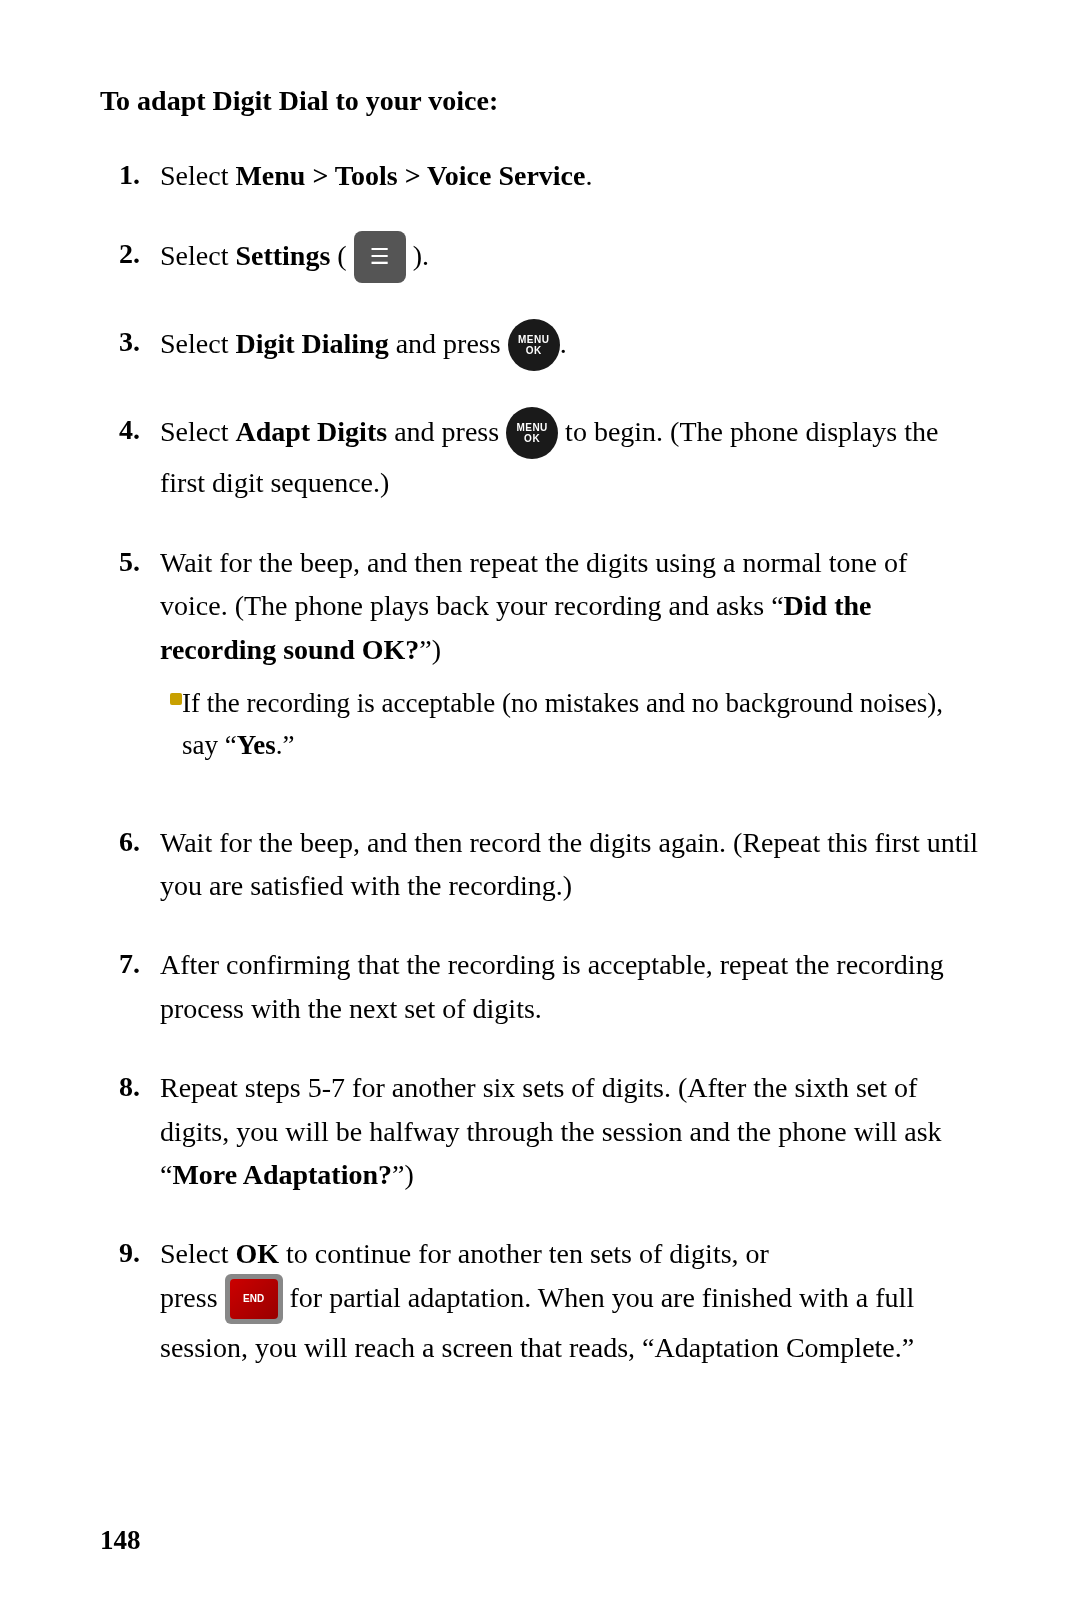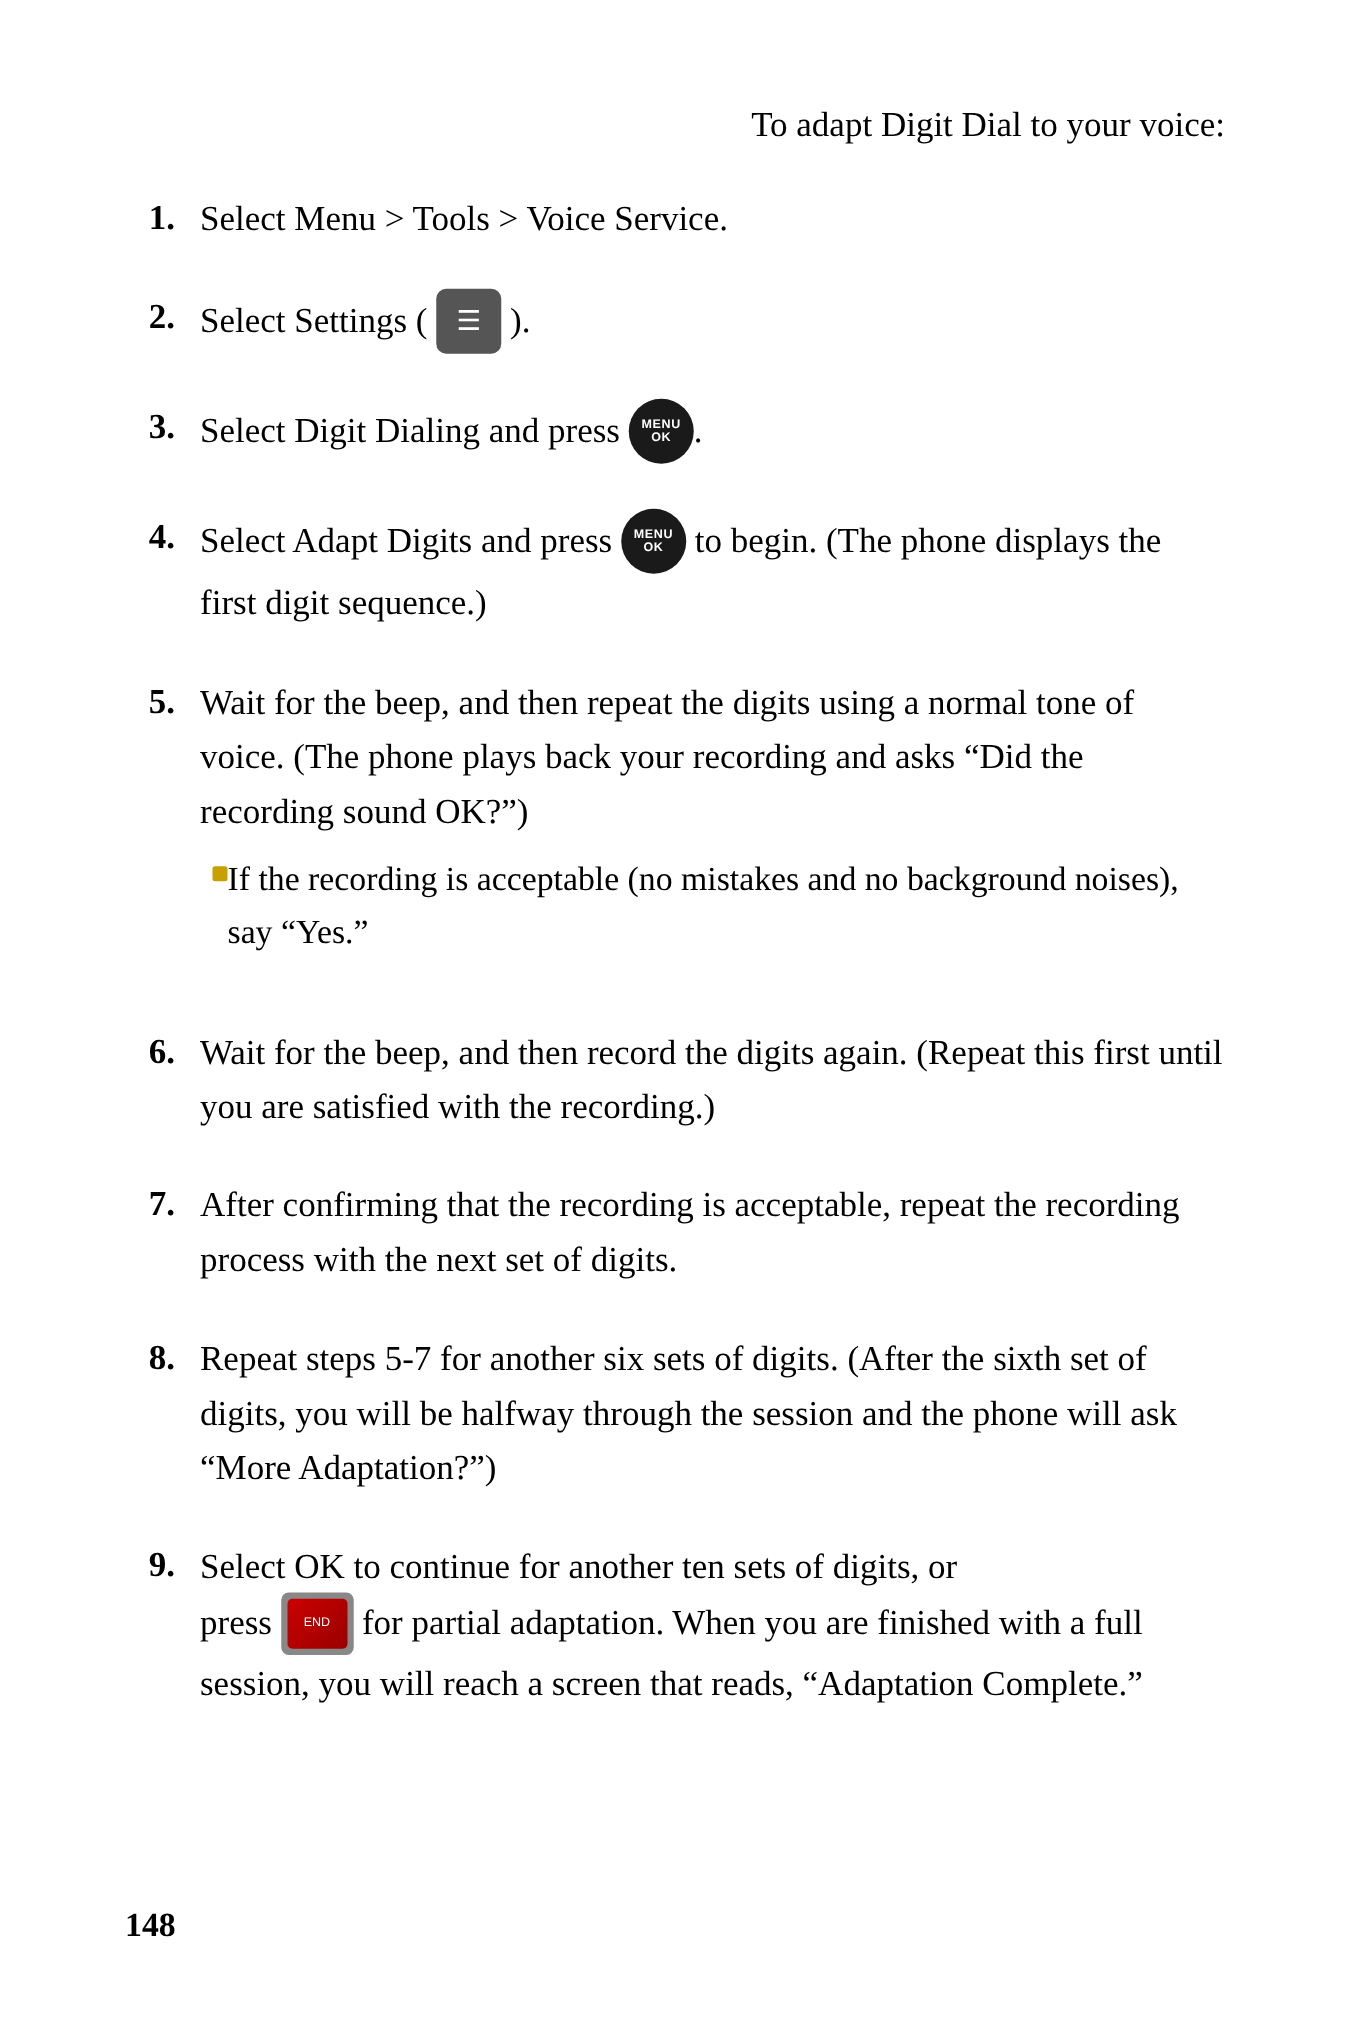--- a/index.html
+++ b/index.html
@@ -17,24 +17,23 @@
       line-height: 1.5;
       color: #000000;
       position: relative;
     }
 
     .page-content {
       padding: 80px 100px 120px 100px;
     }
 
     .heading {
-      font-weight: normal;
+      font-weight: bold;
       font-size: 28px;
       margin-bottom: 32px;
-      text-align: right;
     }
 
     .step-list {
       list-style: none;
       padding: 0;
     }
 
     .step-item {
       display: flex;
       align-items: flex-start;
@@ -51,21 +50,21 @@
       line-height: 1.5;
     }
 
     .step-content {
       flex: 1;
       font-size: 28px;
       line-height: 1.55;
     }
 
     .step-content b {
-      font-weight: normal;
+      font-weight: bold;
     }
 
     .menu-ok-btn {
       display: inline-flex;
       align-items: center;
       justify-content: center;
       width: 52px;
       height: 52px;
       background: #1a1a1a;
       border-radius: 50%;
@@ -127,21 +126,21 @@
     .end-btn-inner {
       width: 48px;
       height: 40px;
       background: linear-gradient(135deg, #cc0000 0%, #990000 100%);
       border-radius: 4px;
       display: flex;
       align-items: center;
       justify-content: center;
       color: #ffffff;
       font-size: 10px;
-      font-weight: normal;
+      font-weight: bold;
       font-family: Arial, sans-serif;
     }
 
     .bullet-list {
       list-style: none;
       margin-top: 12px;
       padding-left: 10px;
     }
 
     .bullet-item {

